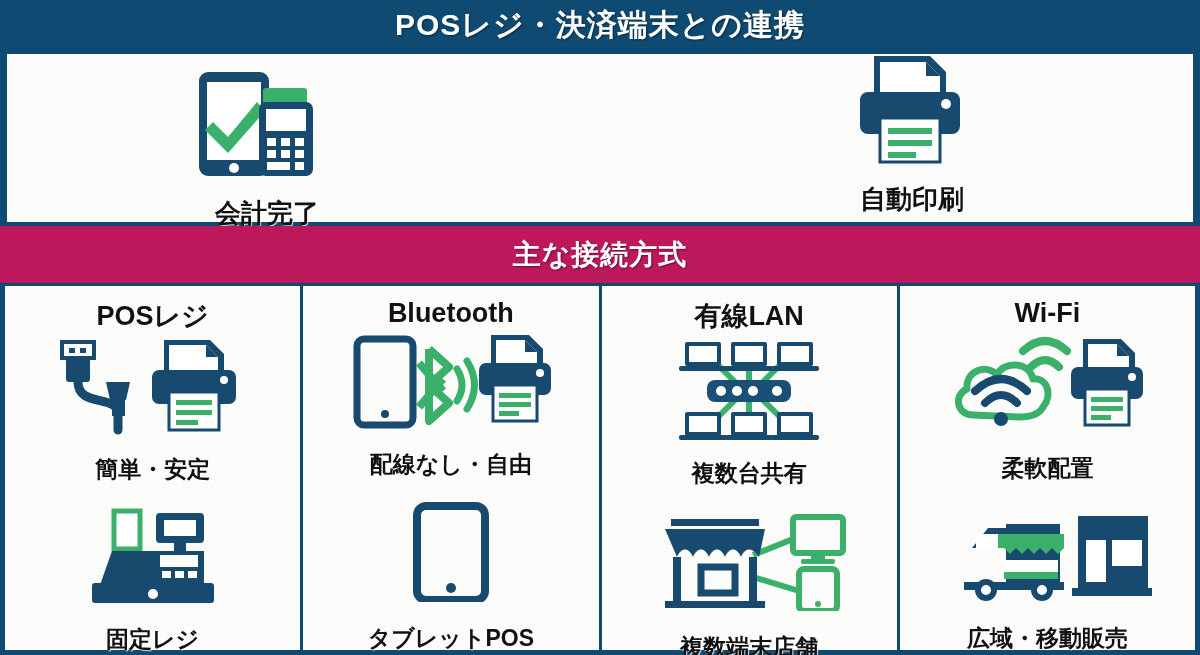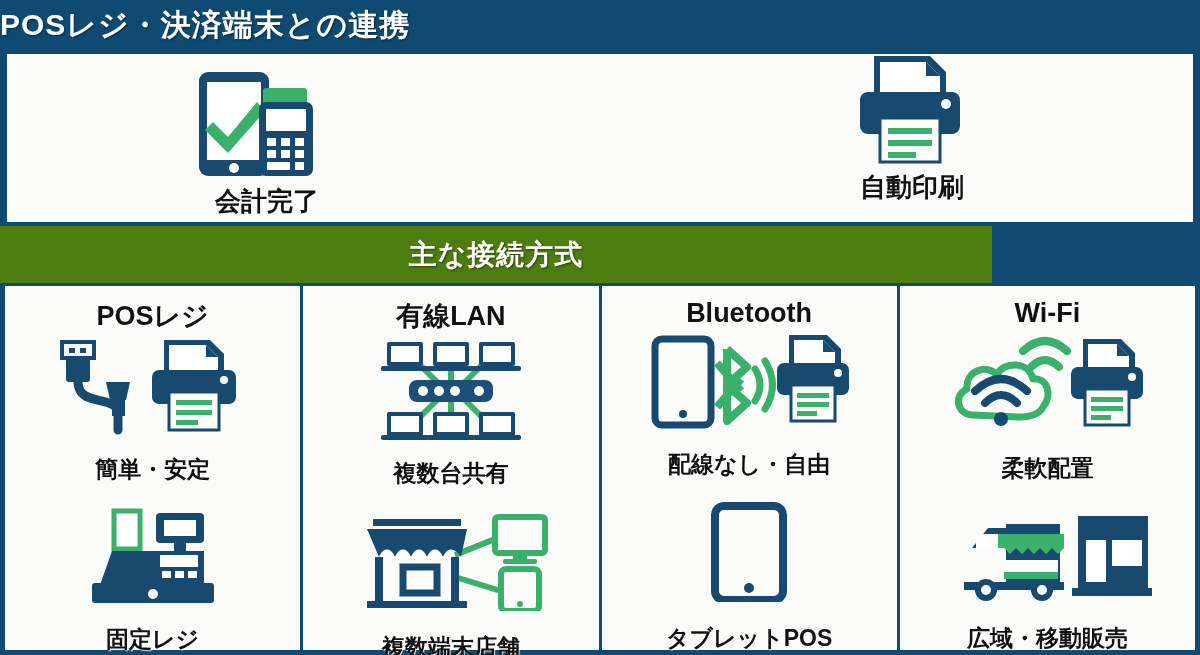--- a/index.html
+++ b/index.html
@@ -6,53 +6,53 @@
   body{
     width:1200px;height:655px;overflow:hidden;
     background:#ffffff;
     font-family:"Liberation Sans","DejaVu Sans",sans-serif;
   }
   .page{position:relative;width:1200px;height:655px;background:#0f4a72;}
 
   
   .titlebar{
     position:absolute;left:0;top:0;width:1200px;height:50px;
-    background:#0f4a72;display:flex;align-items:center;justify-content:flex-start;
+    background:#0f4a72;display:flex;align-items:center;justify-content:center;
   }
   .titlebar .txt{
     color:#ffffff;font-size:30px;font-weight:bold;letter-spacing:1px;
     text-shadow:1px 1px 2px rgba(0,0,0,.45);
   }
 
   
   .flow{
     position:absolute;left:5px;top:52px;width:1190px;height:172px;
     background:#fbfbfa;border:2px solid #0f4a72;box-sizing:border-box;
   }
   .flow-step{position:absolute;text-align:center;}
   .flow-step .cap{
-    font-size:26px;font-weight:bold;color:#111;margin-top:4px;
+    font-size:26px;font-weight:bold;color:#111;margin-top:16px;
     text-shadow:1px 1px 1px rgba(255,255,255,.8);
   }
   .step-pay{left:170px;top:14px;width:180px;}
   .step-print{left:805px;top:0;width:200px;}
 
   .arrow-wrap{position:absolute;left:378px;top:38px;width:440px;height:92px;}
   .arrow-label{
     position:absolute;left:0;top:0;width:440px;height:92px;
     display:flex;align-items:center;justify-content:center;
     color:#fff;font-size:27px;font-weight:bold;letter-spacing:1px;
     text-shadow:1px 1px 2px rgba(0,0,0,.4);
     padding-right:46px;box-sizing:border-box;
   }
 
   
   .band{
-    position:absolute;left:0;top:226px;width:992px;height:57px;
-    background:#4d7c0f;display:flex;align-items:center;justify-content:center;
+    position:absolute;left:0;top:226px;width:1200px;height:57px;
+    background:#be185d;display:flex;align-items:center;justify-content:center;
   }
   .band .txt{
     color:#fff;font-size:28px;font-weight:bold;letter-spacing:1px;
     text-shadow:1px 1px 2px rgba(0,0,0,.45);
   }
 
   
   .cols{
     position:absolute;left:3px;top:284px;width:1194px;height:368px;
     display:flex;background:#fbfbfa;
@@ -188,20 +188,60 @@
           <rect x="110" y="64" width="9" height="7" fill="#ffffff"></rect>
 
           <rect x="14" y="76" width="122" height="20" rx="3" fill="#18496e"></rect>
           <circle cx="75" cy="87" r="5" fill="#ffffff"></circle>
         </svg>
       </div>
       <div class="cap t2">固定レジ</div>
     </div>
 
     <div class="col">
+      <div class="col-title">Bluetooth</div>
+
+      <div class="icon-row">
+        <svg width="200" height="100" viewBox="0 0 200 100">
+
+          <rect x="6" y="6" width="56" height="86" rx="7" fill="none" stroke="#18496e" stroke-width="7"></rect>
+          <circle cx="34" cy="81" r="4" fill="#18496e"></circle>
+
+          <path d="M78 16 L98 34 L78 52 L78 16 M78 52 L98 70 L78 88 L78 52" fill="none" stroke="#3ab06a" stroke-width="8" stroke-linejoin="round"></path>
+          <line x1="68" y1="30" x2="92" y2="58" stroke="#3ab06a" stroke-width="8"></line>
+          <line x1="68" y1="74" x2="92" y2="46" stroke="#3ab06a" stroke-width="8"></line>
+
+          <path d="M106 36 Q116 52 106 68" fill="none" stroke="#3ab06a" stroke-width="7" stroke-linecap="round"></path>
+          <path d="M116 28 Q131 52 116 76" fill="none" stroke="#3ab06a" stroke-width="7" stroke-linecap="round"></path>
+
+          <g transform="translate(128,2)">
+            <path d="M12 0 H50 L64 14 V30 H12 Z" fill="#18496e"></path>
+            <path d="M17 5 H46 L58 17 V30 H17 Z" fill="#ffffff"></path>
+            <path d="M46 5 L58 17 H46 Z" fill="#18496e"></path>
+            <rect x="0" y="28" width="72" height="32" rx="7" fill="#18496e"></rect>
+            <circle cx="61" cy="38" r="4" fill="#ffffff"></circle>
+            <rect x="14" y="50" width="44" height="36" fill="#ffffff" stroke="#18496e" stroke-width="3"></rect>
+            <rect x="20" y="58" width="32" height="5" fill="#3ab06a"></rect>
+            <rect x="20" y="67" width="32" height="5" fill="#3ab06a"></rect>
+            <rect x="20" y="76" width="20" height="5" fill="#3ab06a"></rect>
+          </g>
+        </svg>
+      </div>
+      <div class="cap t1">配線なし・自由</div>
+
+      <div class="icon-row2">
+        <svg width="100" height="100" viewBox="0 0 100 100">
+          <rect x="16" y="4" width="68" height="94" rx="9" fill="none" stroke="#18496e" stroke-width="8"></rect>
+          <circle cx="50" cy="86" r="5" fill="#18496e"></circle>
+        </svg>
+      </div>
+      <div class="cap t2">タブレットPOS</div>
+    </div>
+
+    <div class="col">
       <div class="col-title">有線LAN</div>
 
       <div class="icon-row">
         <svg width="180" height="104" viewBox="0 0 180 104">
 
           <g stroke="#3ab06a" stroke-width="6">
             <line x1="60" y1="28" x2="78" y2="46"></line>
             <line x1="90" y1="28" x2="90" y2="46"></line>
             <line x1="120" y1="28" x2="102" y2="46"></line>
             <line x1="60" y1="78" x2="78" y2="60"></line>
@@ -262,60 +302,20 @@
           <rect x="152" y="48" width="34" height="5" rx="2" fill="#3ab06a"></rect>
 
           <rect x="150" y="58" width="38" height="42" rx="5" fill="none" stroke="#3ab06a" stroke-width="6"></rect>
           <circle cx="169" cy="93" r="3" fill="#3ab06a"></circle>
         </svg>
       </div>
       <div class="cap t2">複数端末店舗</div>
     </div>
 
     <div class="col">
-      <div class="col-title">Bluetooth</div>
-
-      <div class="icon-row">
-        <svg width="200" height="100" viewBox="0 0 200 100">
-
-          <rect x="6" y="6" width="56" height="86" rx="7" fill="none" stroke="#18496e" stroke-width="7"></rect>
-          <circle cx="34" cy="81" r="4" fill="#18496e"></circle>
-
-          <path d="M78 16 L98 34 L78 52 L78 16 M78 52 L98 70 L78 88 L78 52" fill="none" stroke="#3ab06a" stroke-width="8" stroke-linejoin="round"></path>
-          <line x1="68" y1="30" x2="92" y2="58" stroke="#3ab06a" stroke-width="8"></line>
-          <line x1="68" y1="74" x2="92" y2="46" stroke="#3ab06a" stroke-width="8"></line>
-
-          <path d="M106 36 Q116 52 106 68" fill="none" stroke="#3ab06a" stroke-width="7" stroke-linecap="round"></path>
-          <path d="M116 28 Q131 52 116 76" fill="none" stroke="#3ab06a" stroke-width="7" stroke-linecap="round"></path>
-
-          <g transform="translate(128,2)">
-            <path d="M12 0 H50 L64 14 V30 H12 Z" fill="#18496e"></path>
-            <path d="M17 5 H46 L58 17 V30 H17 Z" fill="#ffffff"></path>
-            <path d="M46 5 L58 17 H46 Z" fill="#18496e"></path>
-            <rect x="0" y="28" width="72" height="32" rx="7" fill="#18496e"></rect>
-            <circle cx="61" cy="38" r="4" fill="#ffffff"></circle>
-            <rect x="14" y="50" width="44" height="36" fill="#ffffff" stroke="#18496e" stroke-width="3"></rect>
-            <rect x="20" y="58" width="32" height="5" fill="#3ab06a"></rect>
-            <rect x="20" y="67" width="32" height="5" fill="#3ab06a"></rect>
-            <rect x="20" y="76" width="20" height="5" fill="#3ab06a"></rect>
-          </g>
-        </svg>
-      </div>
-      <div class="cap t1">配線なし・自由</div>
-
-      <div class="icon-row2">
-        <svg width="100" height="100" viewBox="0 0 100 100">
-          <rect x="16" y="4" width="68" height="94" rx="9" fill="none" stroke="#18496e" stroke-width="8"></rect>
-          <circle cx="50" cy="86" r="5" fill="#18496e"></circle>
-        </svg>
-      </div>
-      <div class="cap t2">タブレットPOS</div>
-    </div>
-
-    <div class="col">
       <div class="col-title">Wi-Fi</div>
 
       <div class="icon-row">
         <svg width="200" height="104" viewBox="0 0 200 104">
 
           <path d="M84 34 Q98 20 112 34" fill="none" stroke="#3ab06a" stroke-width="8" stroke-linecap="round"></path>
           <path d="M76 18 Q98 -2 120 18" fill="none" stroke="#3ab06a" stroke-width="8" stroke-linecap="round"></path>
 
           <path d="M26 82 C10 82 6 62 20 56 C18 38 40 30 50 42 C56 28 82 28 86 46 C100 44 106 62 96 74 C92 82 82 84 72 84 Z" fill="none" stroke="#3ab06a" stroke-width="7" stroke-linejoin="round"></path>
 

